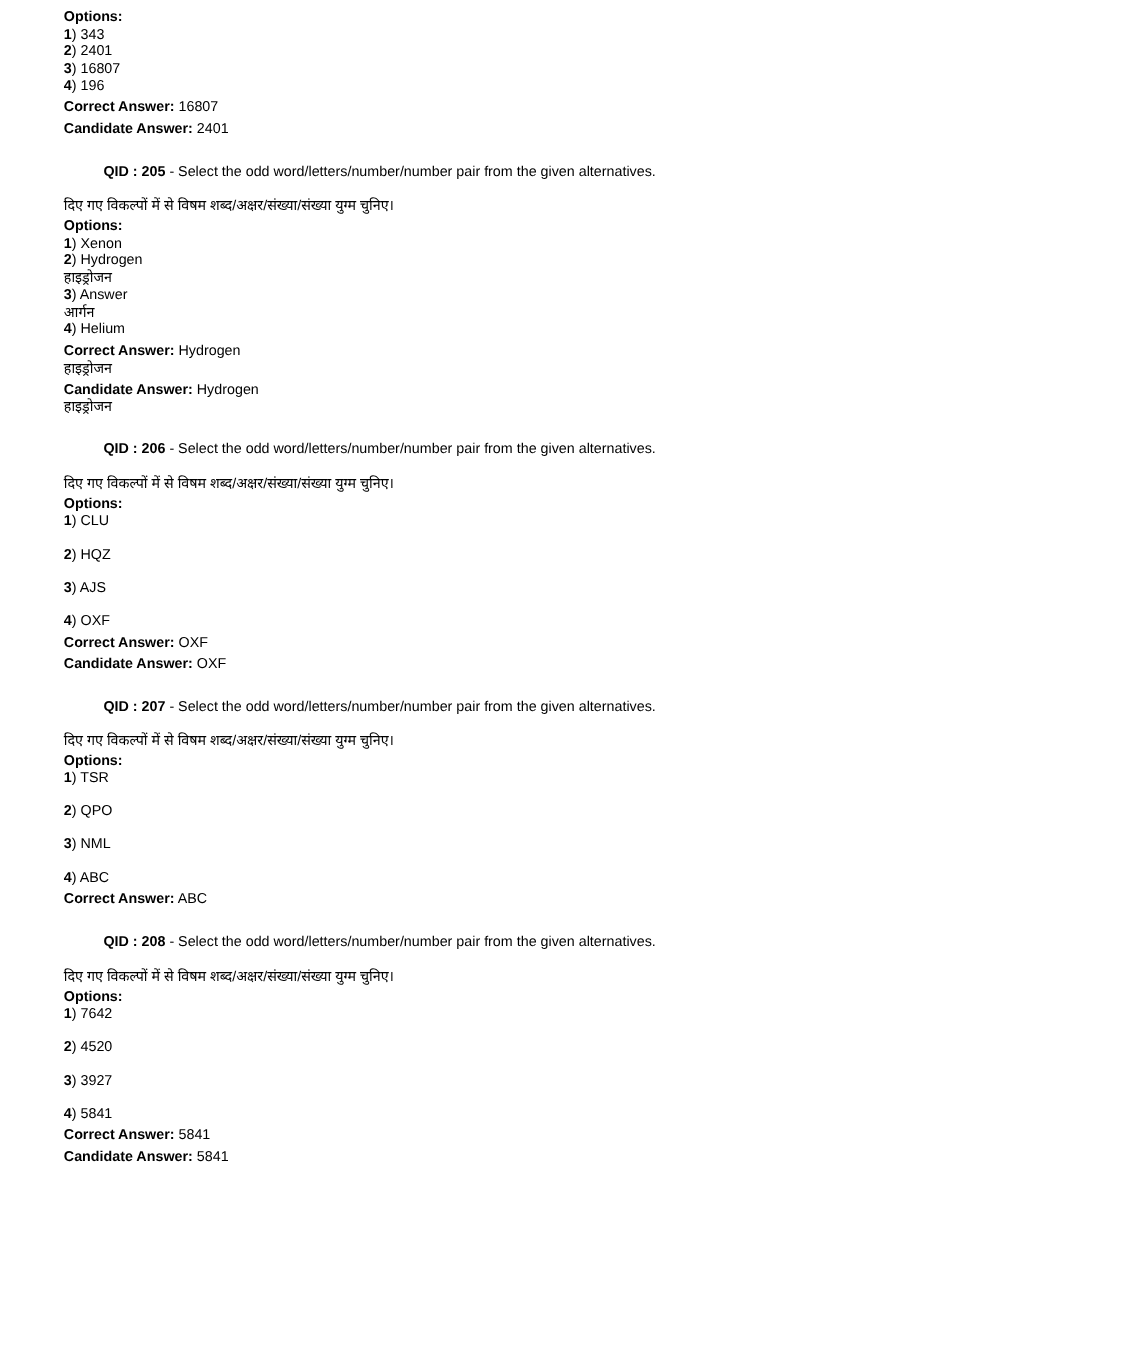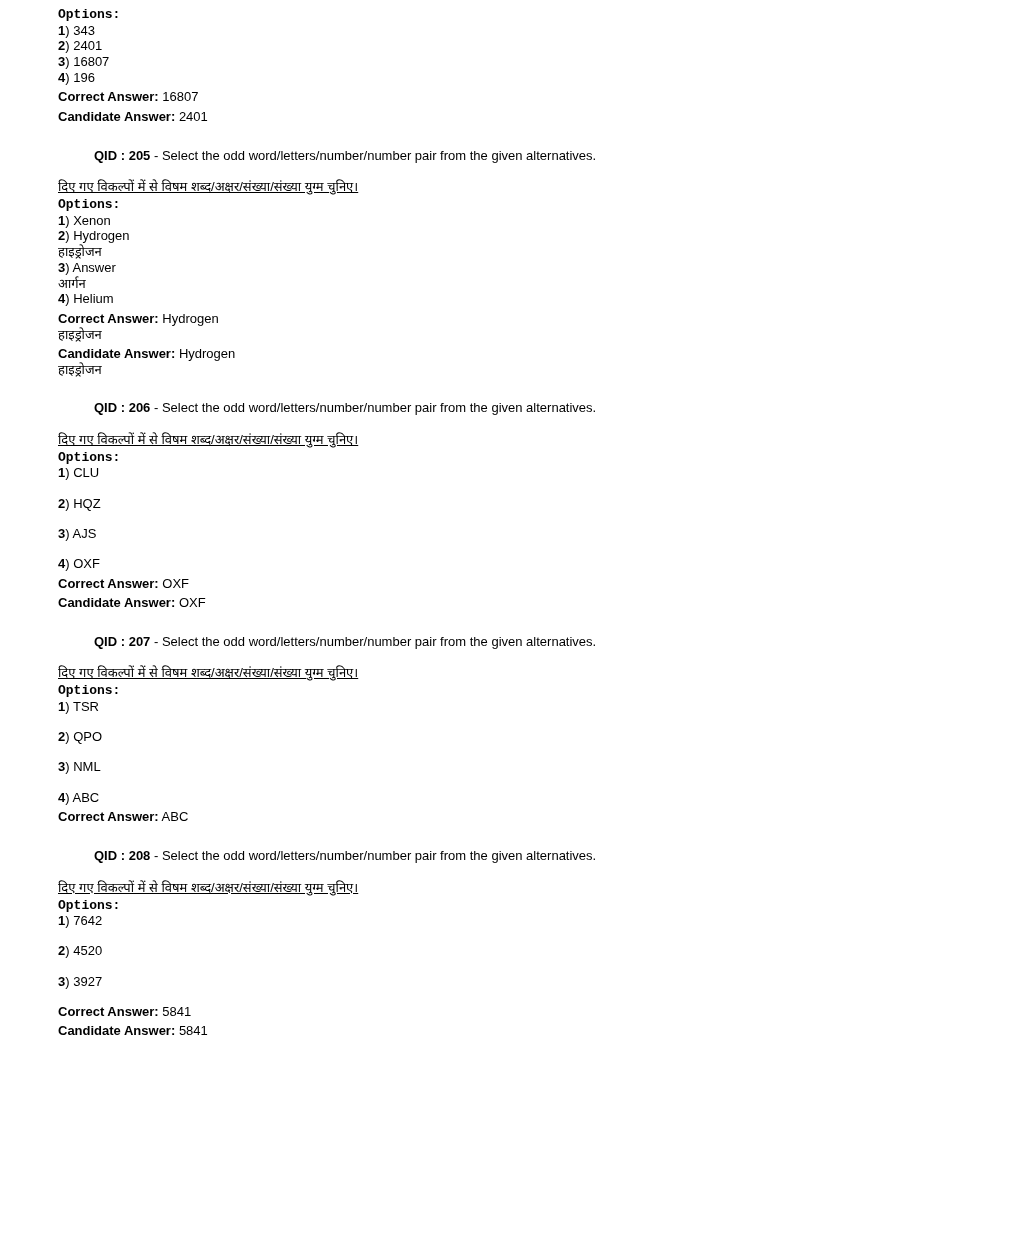--- a/index.html
+++ b/index.html
@@ -14,22 +14,22 @@
     padding: 7px 20px 60px 58px;
     font-family: "Liberation Sans", "DejaVu Sans", sans-serif;
     font-size: 13px;
     line-height: 15.6px;
   }
   p, div, section { margin: 0; padding: 0; }
   b { font-weight: 700; }
 
   .q { margin-bottom: 23px; }
   .qid-line { margin-bottom: 14px; margin-left: 36px; }
-  .hindi-line { line-height: 20px; text-decoration: underline; }
-  .options-label { font-weight: 700; font-family: Liberation Mono, monospace; }
+  .hindi-line { line-height: 20px; }
+  .options-label { font-weight: 700; }
   .opt { line-height: 15.7px; }
   .opt.spaced { margin-bottom: 14.5px; }
   .opt-hindi { line-height: 15.7px; }
   .answer { margin-top: 4px; }
   .answer-hindi { line-height: 15.5px; }
 </style>
 </head>
 <body>
 
 <section class="q">
@@ -114,20 +114,21 @@
 <section class="q">
   <p class="qid-line">
     <b>QID : 208</b>
     <span>- Select the odd word/letters/number/number pair from the given alternatives.</span>
   </p>
   <p class="hindi-line">दिए गए विकल्पों में से विषम शब्द/अक्षर/संख्या/संख्या युग्म चुनिए।</p>
   <p class="options-label">Options:</p>
   <div class="opt spaced"><b>1</b><span>) </span><span>7642</span></div>
   <div class="opt spaced"><b>2</b><span>) </span><span>4520</span></div>
   <div class="opt spaced"><b>3</b><span>) </span><span>3927</span></div>
+  <div class="opt"><b>4</b><span>) </span><span>5841</span></div>
   <p class="answer">
     <b>Correct Answer:</b>
     <span>5841</span>
   </p>
   <p class="answer">
     <b>Candidate Answer:</b>
     <span>5841</span>
   </p>
 </section>
 

